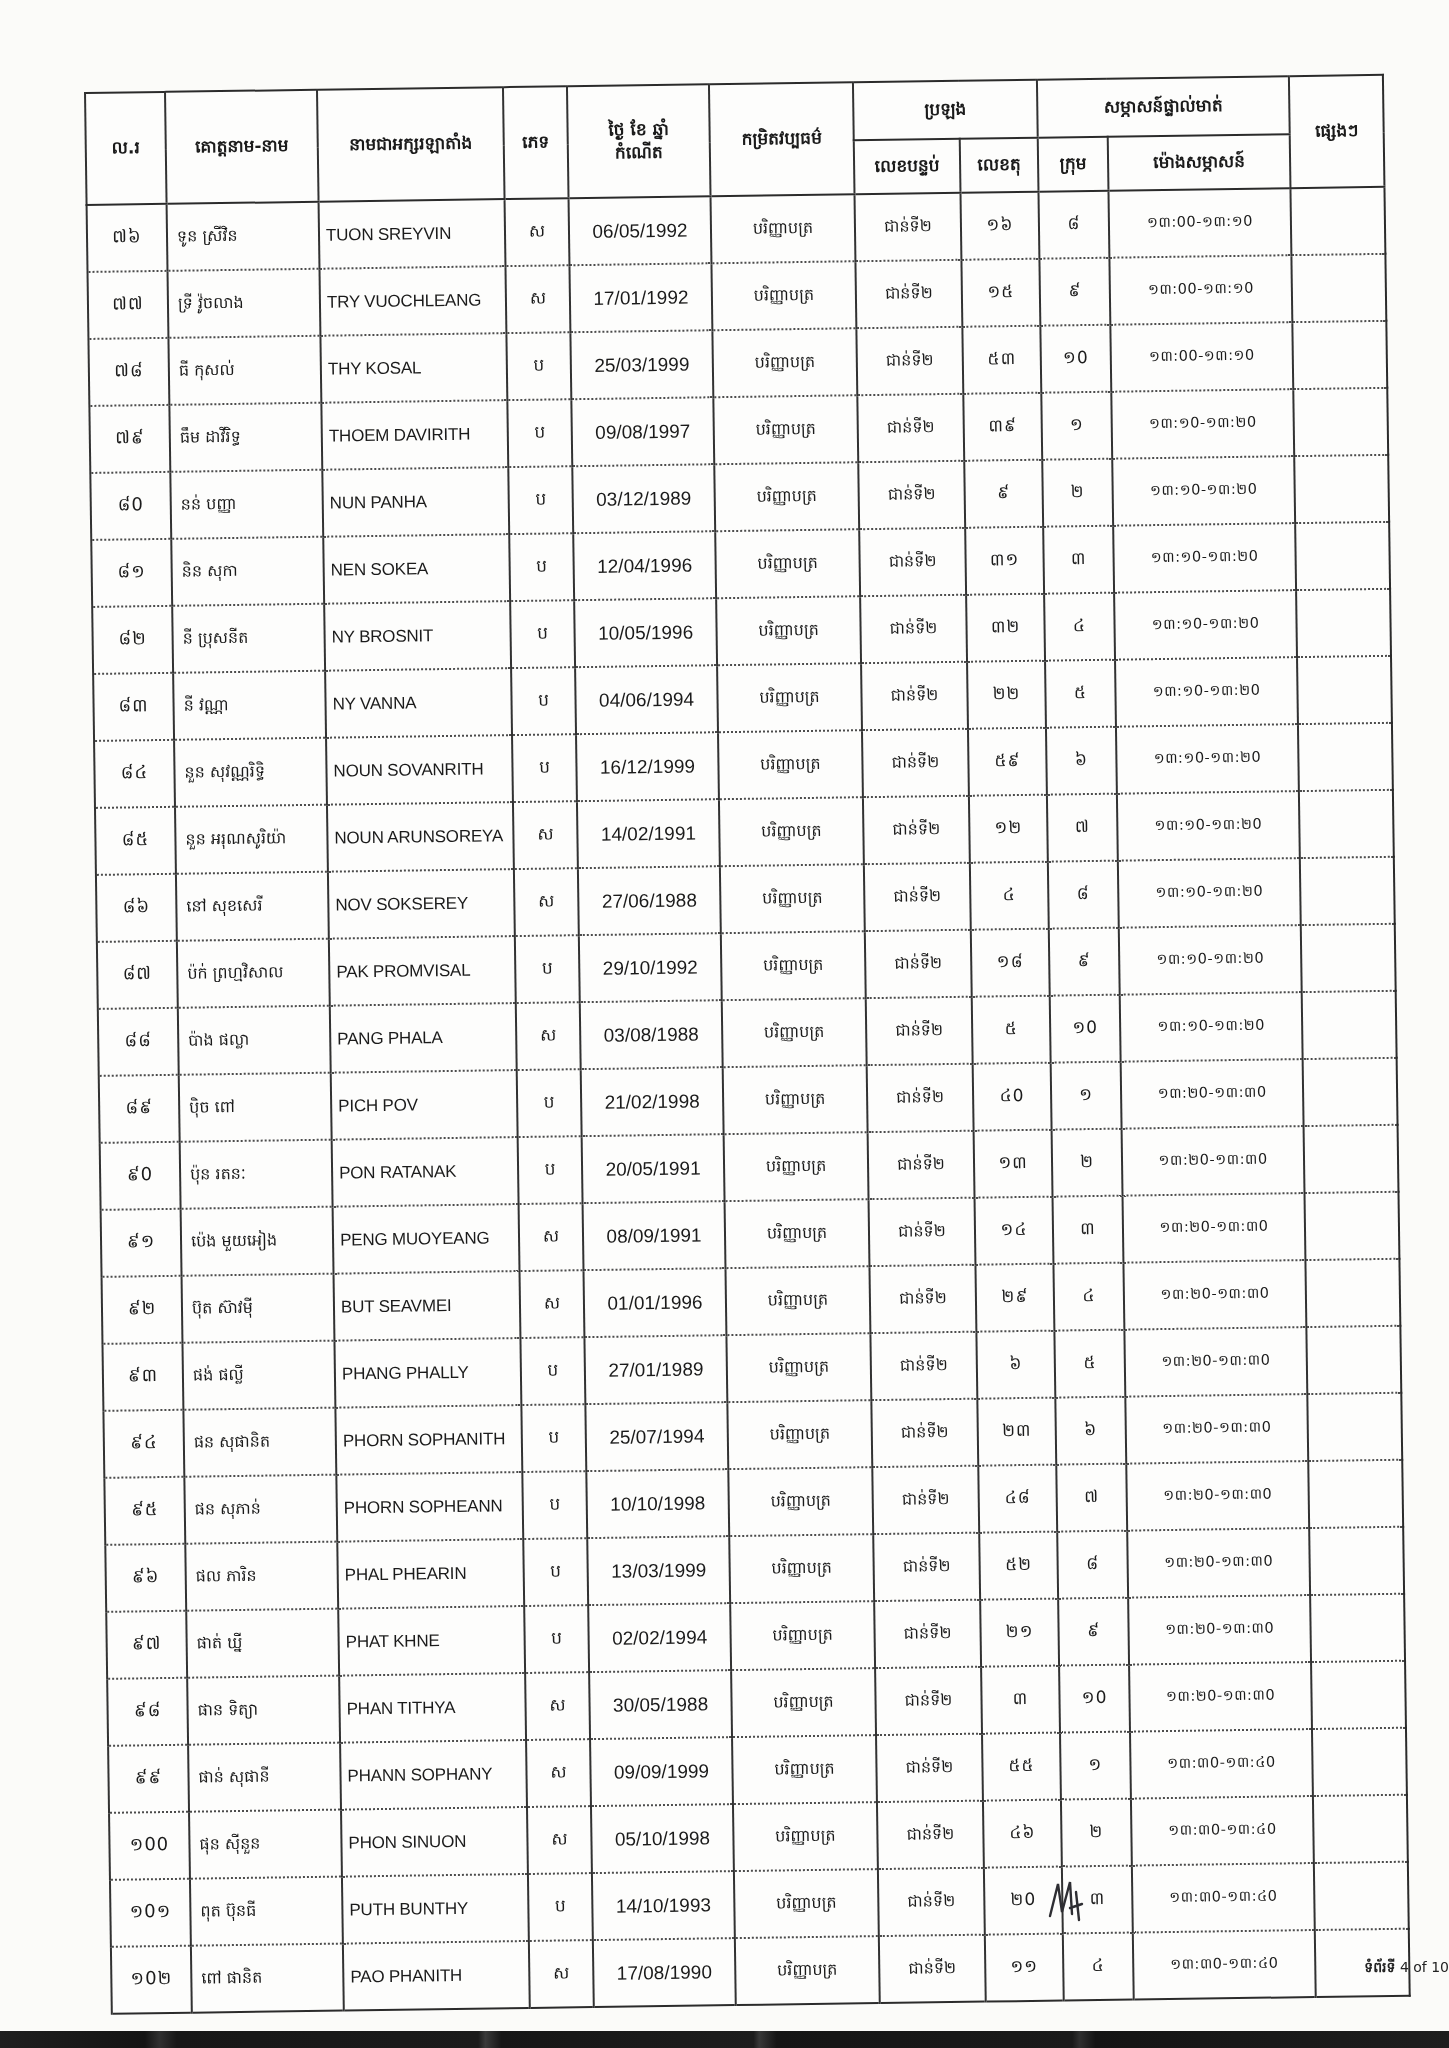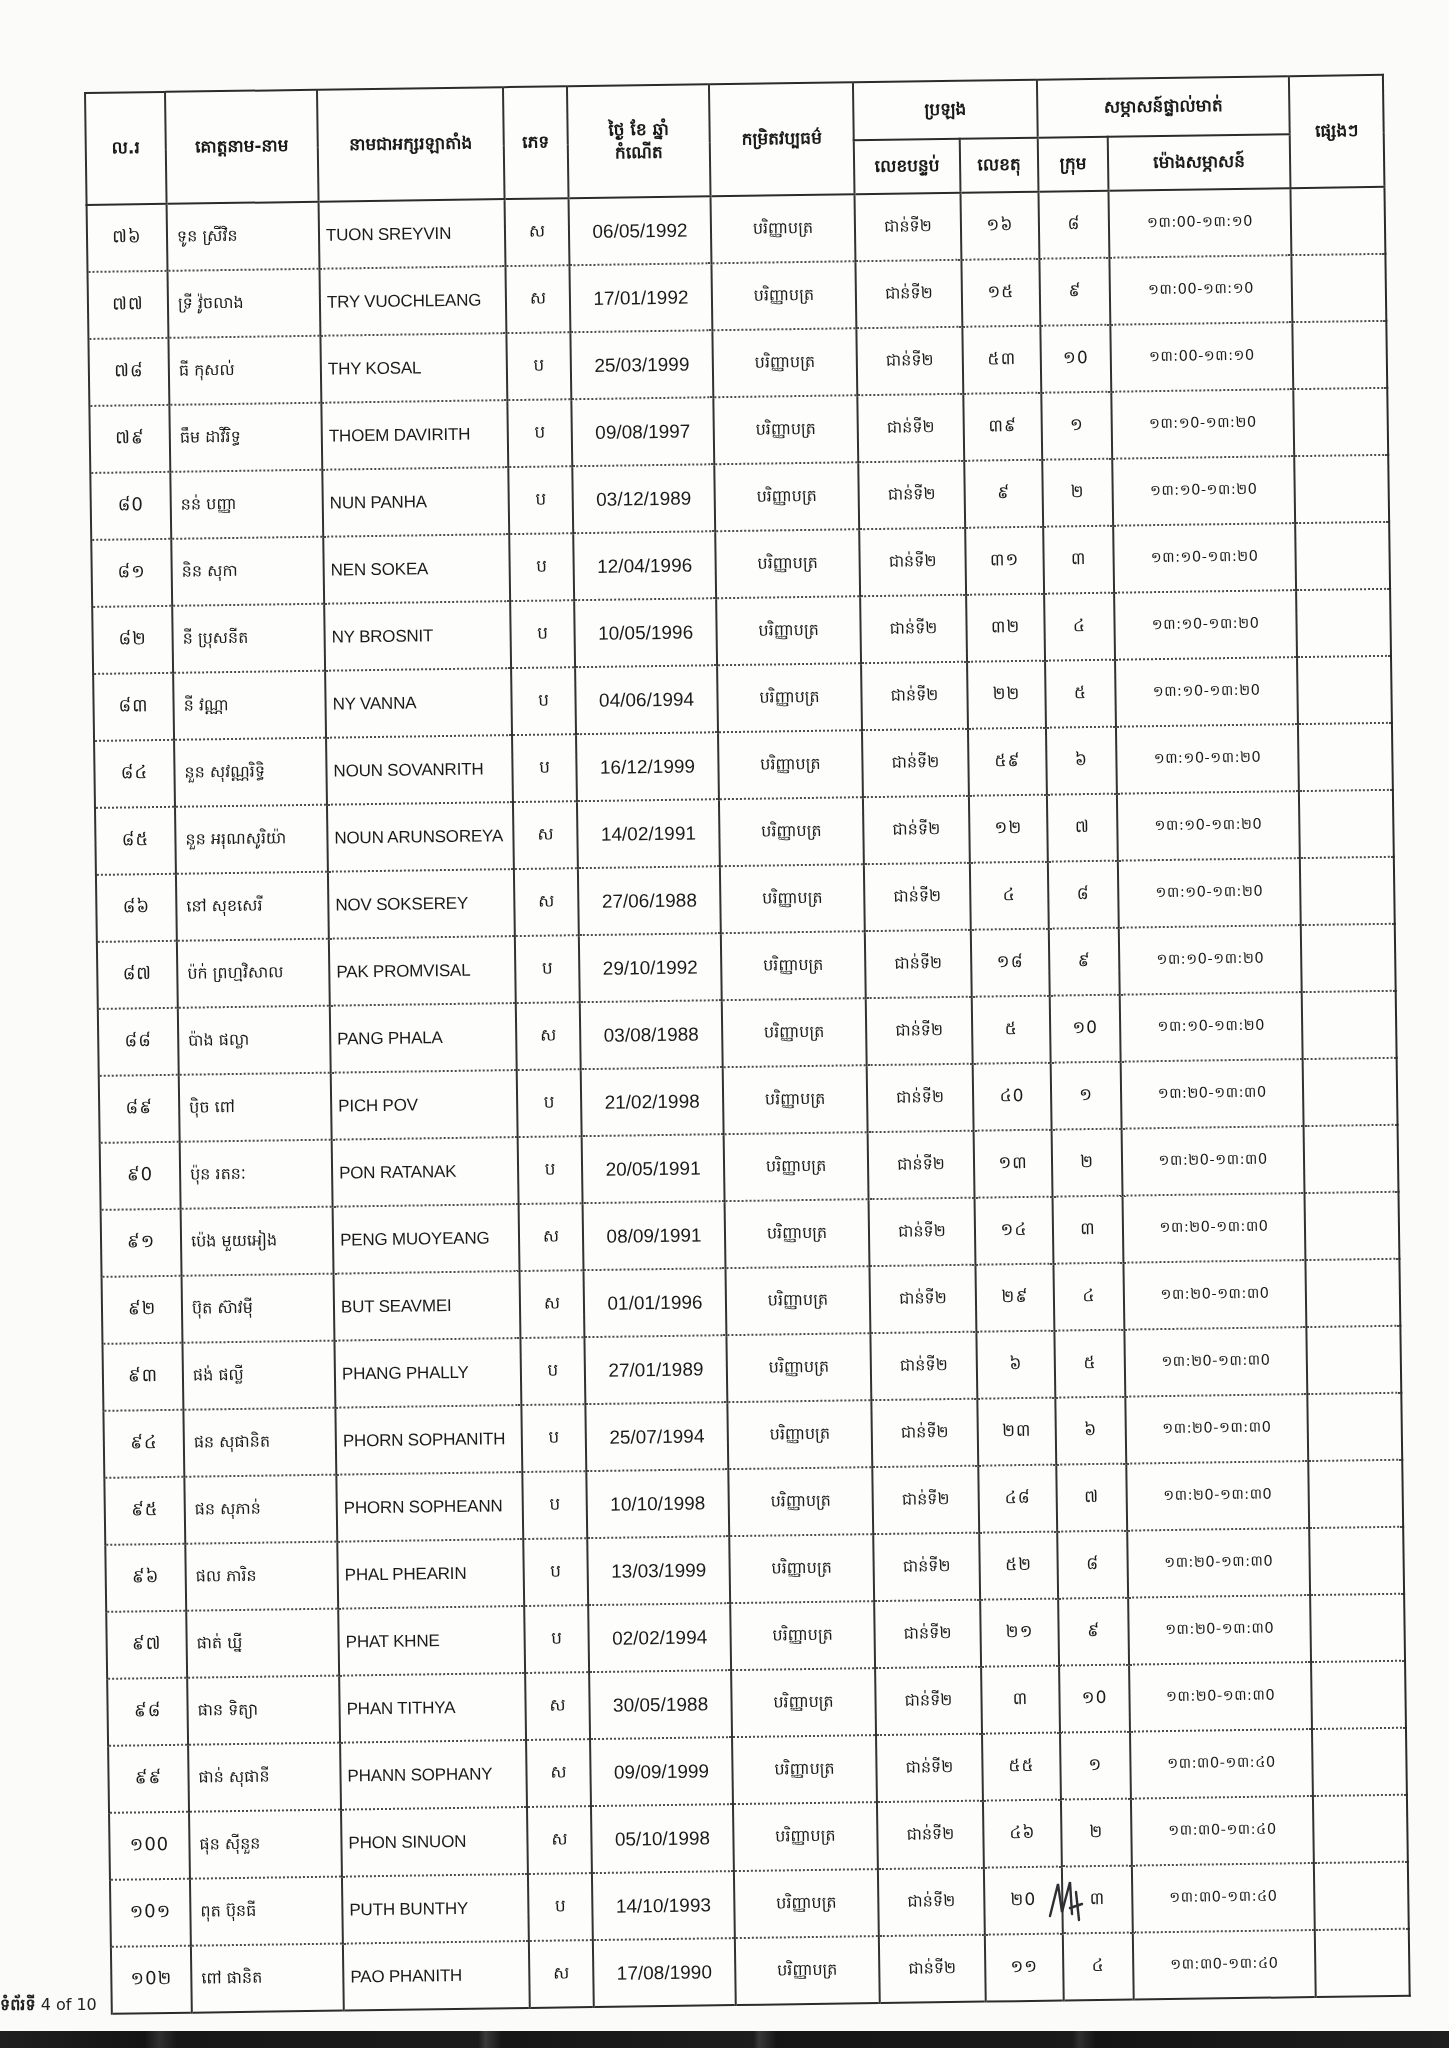--- a/index.html
+++ b/index.html
@@ -47,21 +47,21 @@
   td.c3{font-size:17px;}
   td.c4{font-size:19px;font-family:"Liberation Sans","DejaVu Sans",sans-serif;}
   td.c5{font-size:16px;}
   td.c6{font-size:16px;}
   td.c7{font-size:17px;letter-spacing:1px;}
   td.c8{font-size:17px;letter-spacing:1px;}
   td.c9{font-size:14.5px;letter-spacing:0.5px;}
   td.c10{}
   .footer{
     position:absolute;left:0;top:1958px;width:100%;
-    text-align:left;font-size:16px;color:#222;margin-top:36px;
+    text-align:right;font-size:14px;color:#222;
   }
   .footer .kh{font-weight:bold;}
   .pen-mark{position:absolute;left:1046px;top:1878px;}
   .scan-strip{
     position:absolute;left:0;bottom:0;width:100%;height:17px;
     background:linear-gradient(90deg,
       #1f1f1f 0%,#141414 10%,#303030 11%,#171717 12.2%,
       #1b1b1b 33%,#3a3a3a 33.5%,#161616 34.6%,
       #1d1d1d 52%,#383838 52.4%,#151515 53.6%,
       #1a1a1a 74%,#2f2f2f 74.5%,#141414 75.6%,#1e1e1e 100%);

